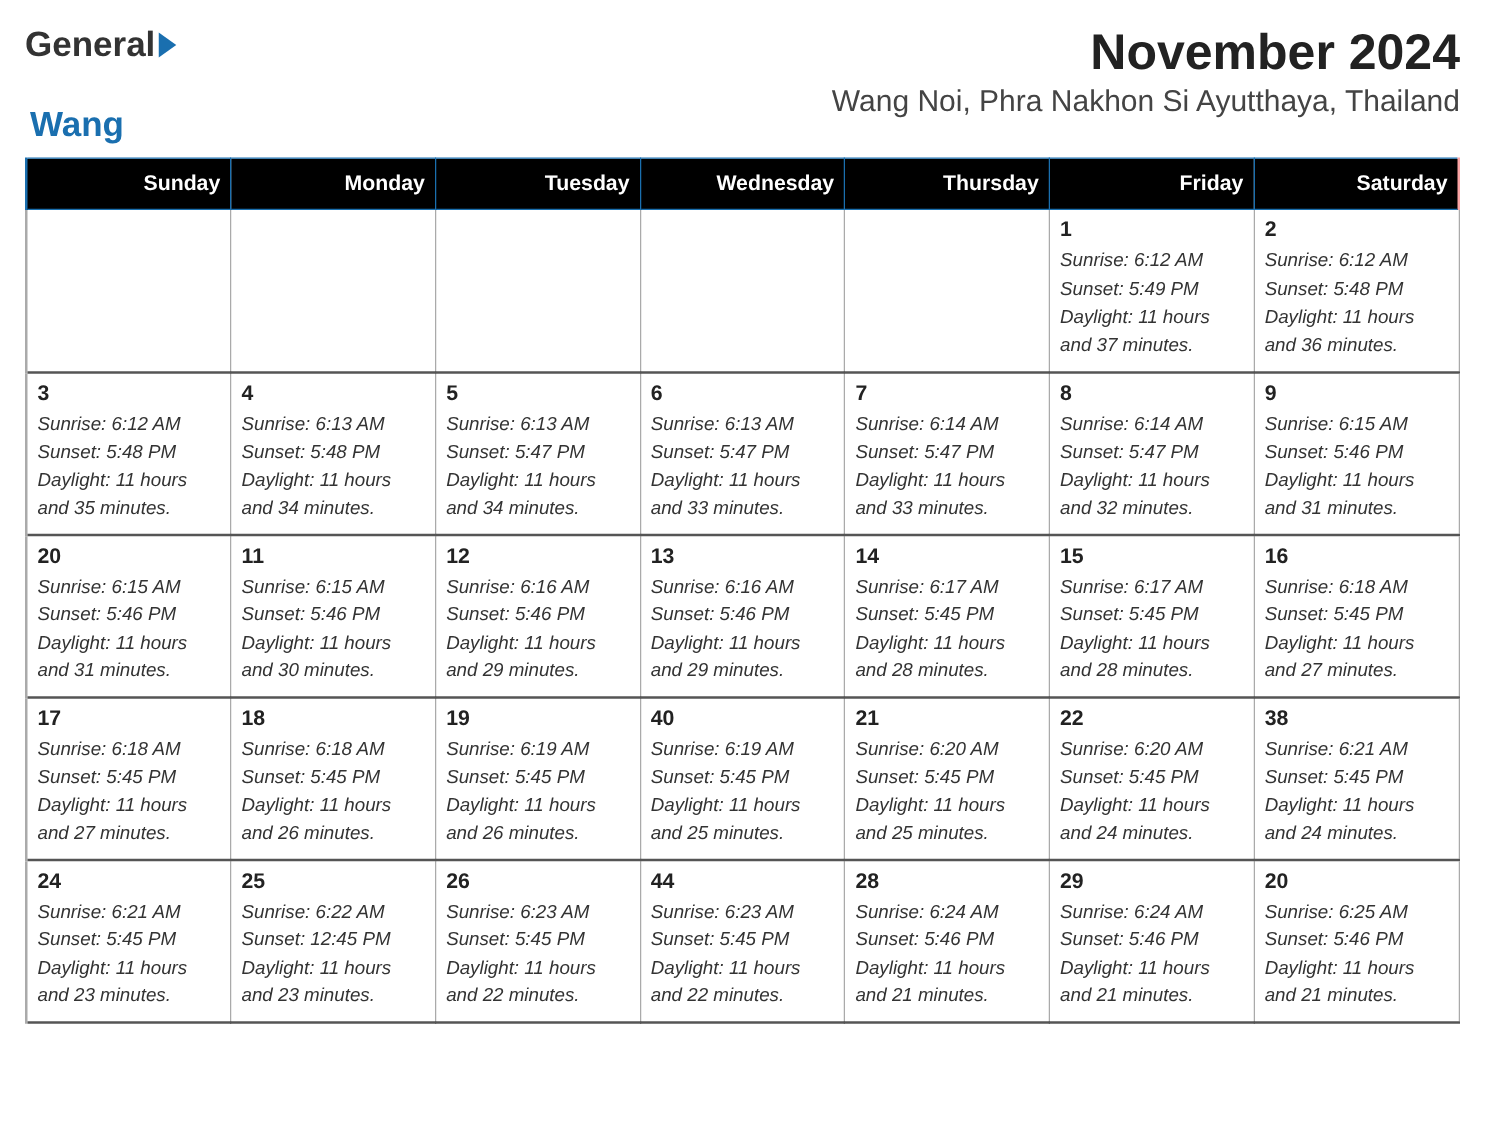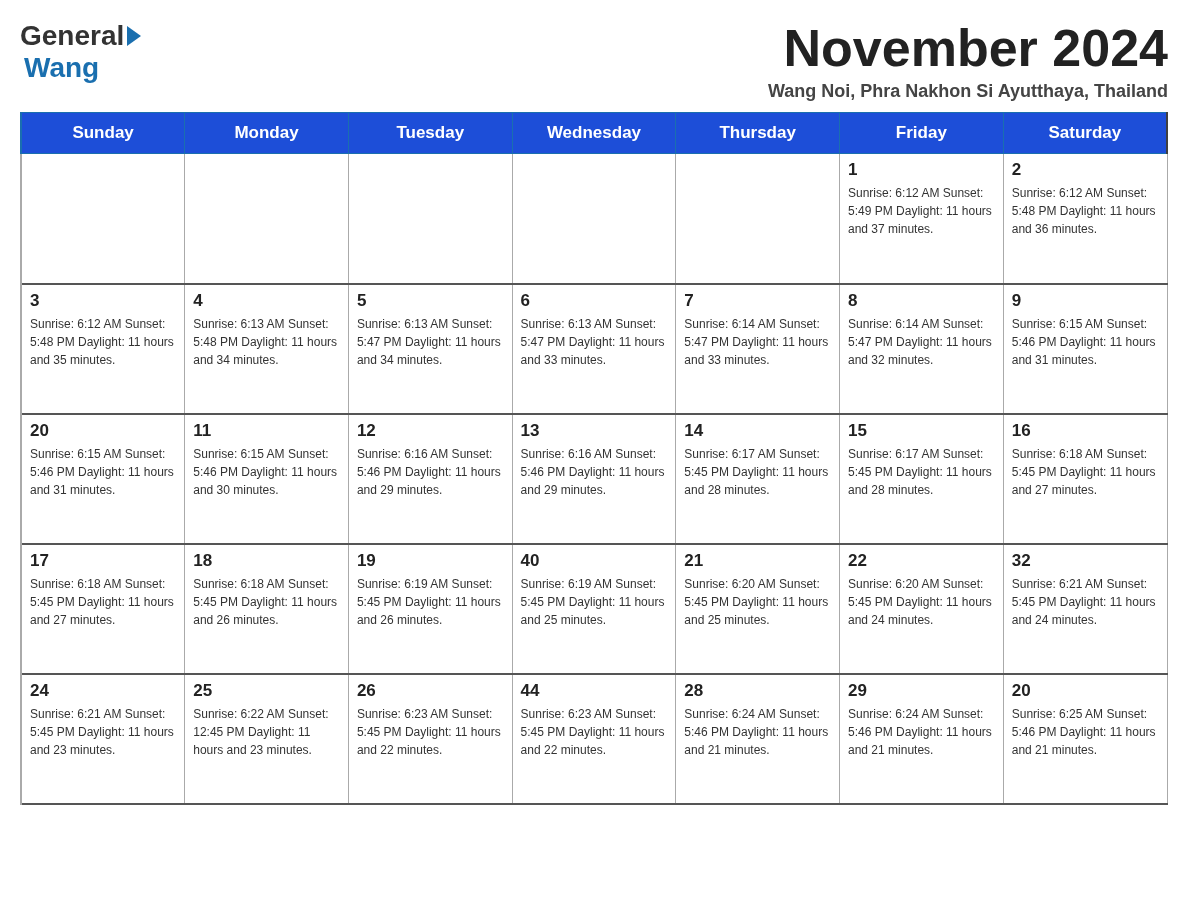--- a/index.html
+++ b/index.html
@@ -13,20 +13,21 @@
     .header-area {
       display: flex;
       justify-content: space-between;
       align-items: flex-start;
       margin-bottom: 10px;
     }
     .logo {
       display: flex;
       flex-direction: column;
       align-items: flex-start;
+      gap: 32px;
     }
     .logo-text {
       display: flex;
       align-items: center;
       font-size: 28px;
       font-weight: bold;
       color: #333;
     }
     .logo-general { color: #333; }
     .logo-arrow {
@@ -41,43 +42,42 @@
     }
     .logo-blue {
       color: #1a6faf;
       font-size: 28px;
       font-weight: bold;
     }
     .title-area {
       text-align: right;
     }
     .month-title {
-      font-size: 52px;
+      font-size: 40px;
       font-weight: bold;
       color: #222;
       line-height: 1.1;
     }
     .location-title {
-      font-size: 18px;
+      font-size: 24px;
       color: #444;
       margin-top: 4px;
-      font-weight: bold;
     }
     .calendar {
       width: 100%;
       border-collapse: collapse;
       margin-top: 10px;
     }
     .calendar thead th {
-      background-color: #1d4ed8;
+      background-color: #000000;
       color: #fff;
       font-size: 17px;
       font-weight: bold;
       padding: 10px 8px;
-      text-align: center;
+      text-align: right;
       border: 1px solid #1a6faf;
     }
     .calendar tbody td {
       border: 1px solid #aaa;
       vertical-align: top;
       padding: 6px 8px;
       width: 14.28%;
       min-height: 110px;
       height: 130px;
     }
@@ -85,30 +85,31 @@
       border-bottom: 2px solid #555;
     }
     .day-number {
       font-size: 17px;
       font-weight: bold;
       color: #222;
       display: block;
       margin-bottom: 4px;
     }
     .day-info {
-      font-size: 12px;
+      font-size: 15px;
       color: #333;
       line-height: 1.5;
+      font-style: italic;
     }
     .empty-cell {
       background: #fff;
     }
     .calendar tbody td:nth-child(1) { border-left: 2px solid #aaa; }
     .calendar thead th:first-child { border-left: 2px solid #1a6faf; }
-    .calendar thead th:last-child { border-right: 2px solid #404040; }
+    .calendar thead th:last-child { border-right: 2px solid #fca5a5; }
   </style>
 </head>
 <body>
 
 <div class="header-area">
   <div class="logo">
     <div class="logo-text">
       <span class="logo-general">General</span>
       <span class="logo-arrow"></span>
     </div>
@@ -295,21 +296,21 @@
 and 25 minutes.</div>
         </td>
         <td>
           <span class="day-number">22</span>
           <div class="day-info">Sunrise: 6:20 AM
 Sunset: 5:45 PM
 Daylight: 11 hours
 and 24 minutes.</div>
         </td>
         <td>
-          <span class="day-number">32</span>
+          <span class="day-number">38</span>
           <div class="day-info">Sunrise: 6:21 AM
 Sunset: 5:45 PM
 Daylight: 11 hours
 and 24 minutes.</div>
         </td>
       </tr>
       <tr>
         <td>
           <span class="day-number">24</span>
           <div class="day-info">Sunrise: 6:21 AM

